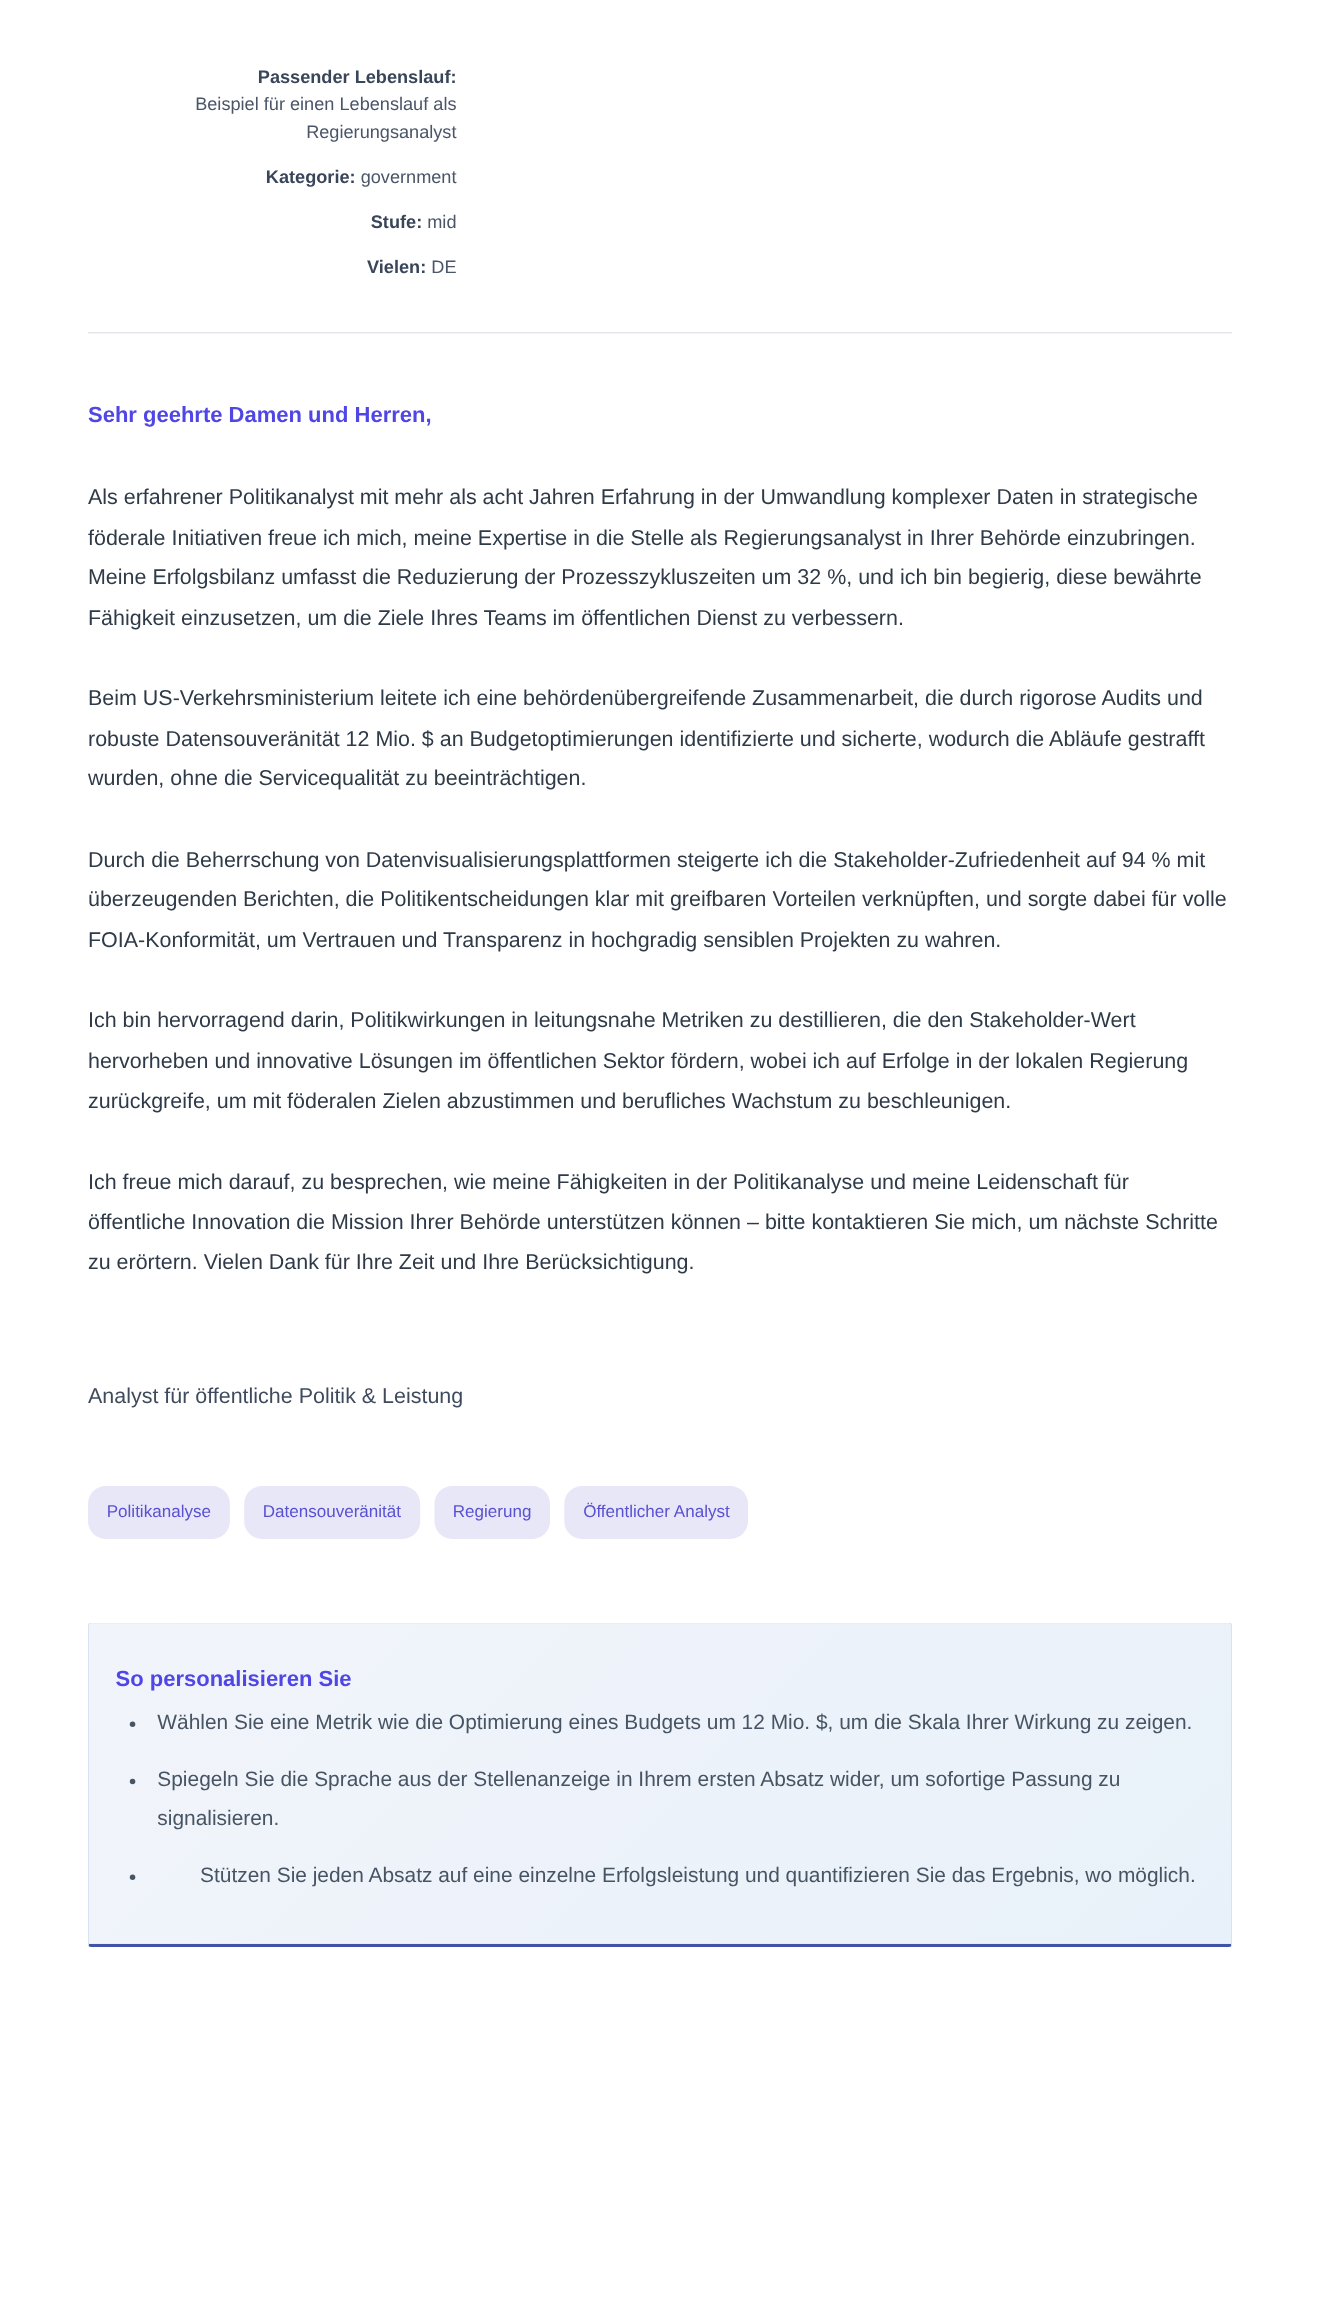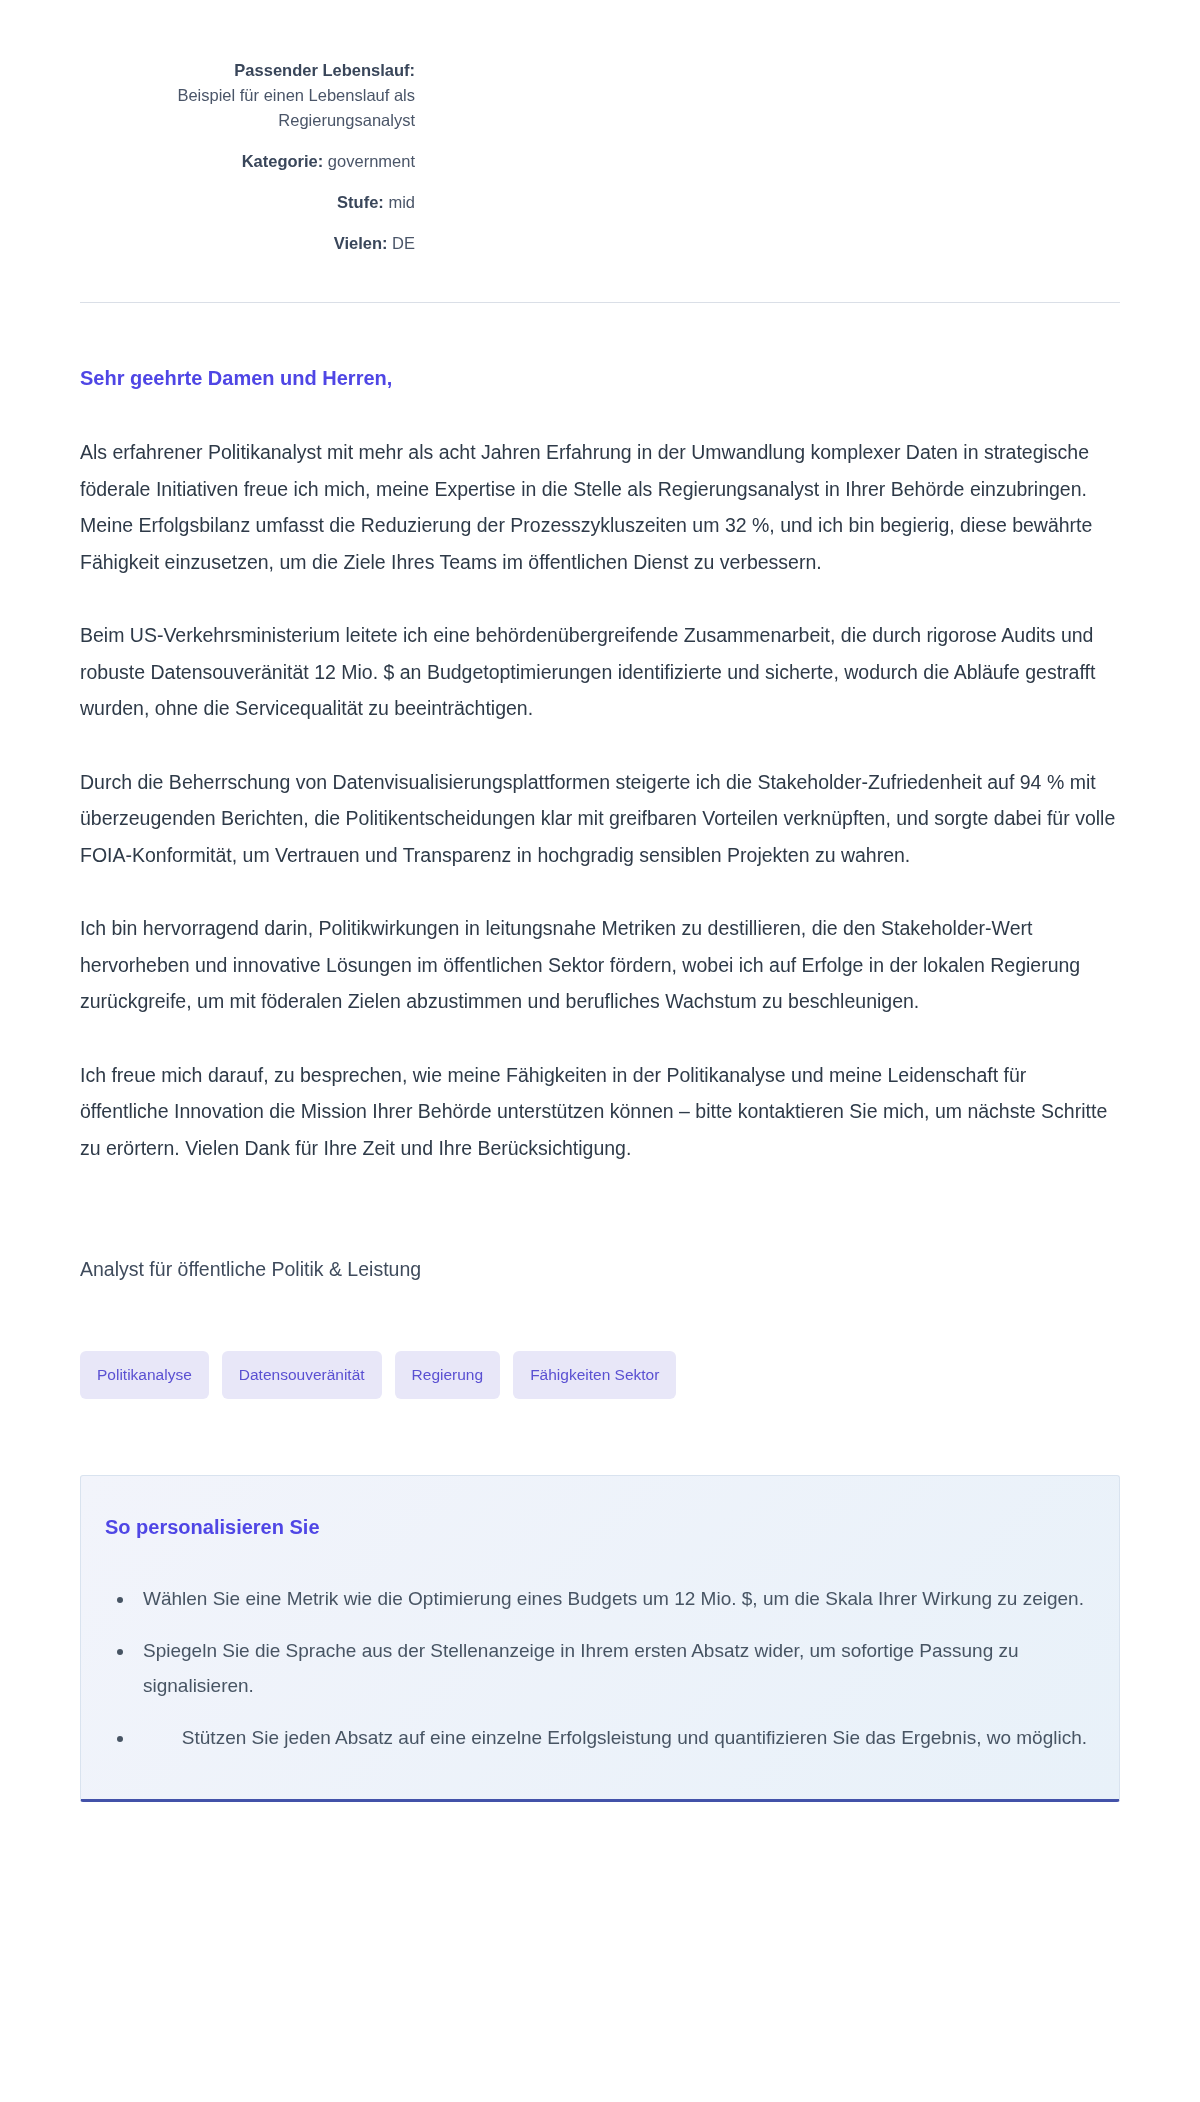--- a/index.html
+++ b/index.html
@@ -104,35 +104,35 @@
     flex-wrap:wrap;
     gap:13px;
   }
   .tag{
     display:inline-block;
     background:var(--tag-bg);
     color:var(--tag-text);
     font-size:15.5px;
     line-height:1;
     padding:16px 17px;
-    border-radius:6px;
+    border-radius:16px;
     cursor:pointer;
     white-space:nowrap;
   }
   
   .callout{
     margin-top:76px;
     background:linear-gradient(135deg,var(--callout-bg-1) 0%,var(--callout-bg-2) 100%);
     border:1px solid var(--callout-border);
     border-bottom:3px solid var(--callout-accent);
     border-radius:3px;
     padding:40px 32px 44px 24px;
   }
   .callout-title{
-    margin:0 0 42px 0;
+    margin:0 0 10px 0;
     font-size:20px;
     font-weight:bold;
     color:var(--accent);
   }
   .callout-list{
     margin:0;
     padding-left:30px;
   }
   .callout-list li{
     font-size:19px;
@@ -181,21 +181,21 @@
 
     <div class="signature">
       <p class="signature-title">Analyst für öffentliche Politik &amp; Leistung</p>
     </div>
   </section>
 
   <div class="tags">
     <span class="tag">Politikanalyse</span>
     <span class="tag">Datensouveränität</span>
     <span class="tag">Regierung</span>
-    <span class="tag">Fähigkeiten Sektor</span>
+    <span class="tag">Öffentlicher Analyst</span>
   </div>
 
   <section class="callout">
     <h2 class="callout-title">So personalisieren Sie</h2>
     <ul class="callout-list">
       <li>Wählen Sie eine Metrik wie die Optimierung eines Budgets um 12 Mio. $, um die Skala Ihrer Wirkung zu zeigen.</li>
       <li>Spiegeln Sie die Sprache aus der Stellenanzeige in Ihrem ersten Absatz wider, um sofortige Passung zu signalisieren.</li>
       <li>Stützen Sie jeden Absatz auf eine einzelne Erfolgsleistung und quantifizieren Sie das Ergebnis, wo möglich.</li>
     </ul>
   </section>

